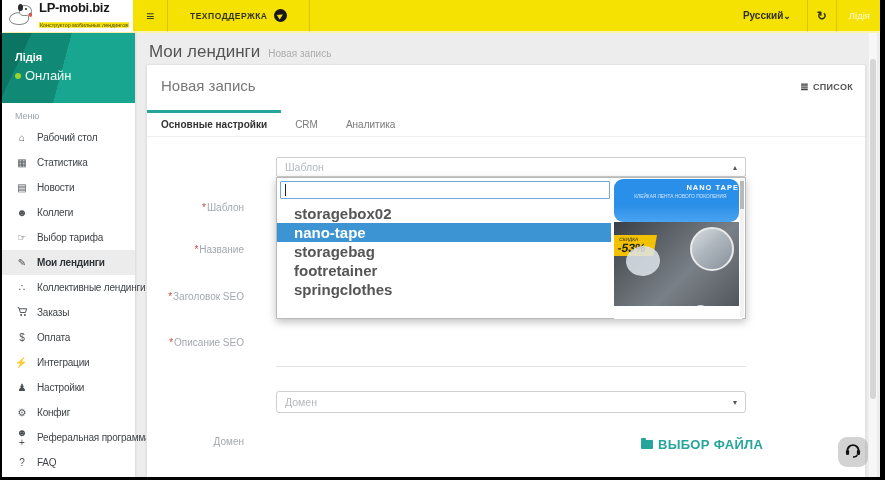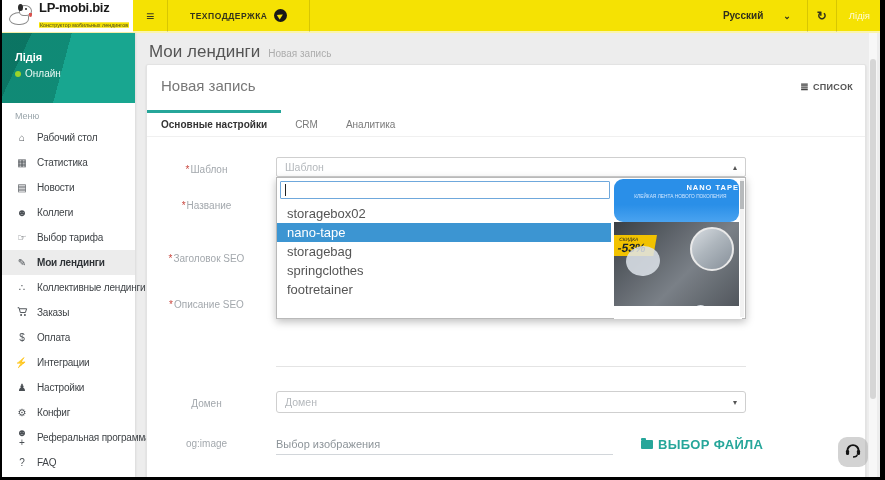--- a/index.html
+++ b/index.html
@@ -26,38 +26,38 @@
   .logo-sub { font-size:6px; transform:scale(.9); transform-origin:left center; color:#4c4c2a;
               background:#f5e203; display:inline-block; margin-top:2px; padding:0 1px; white-space:nowrap; }
   .tb-burger { width:34px; text-align:center; font-size:14px; color:#3a3a22; cursor:pointer; }
   .tb-sep { width:1px; height:33px; background:rgba(0,0,0,.12); flex:none; }
   .tb-support { display:flex; align-items:center; padding:0 22px; height:33px; gap:6px; }
   .tb-support-label { font-size:8.5px; font-weight:bold; letter-spacing:.5px; color:#33331c; }
   .tg-circle { width:13px; height:13px; border-radius:50%; background:#181818; display:flex;
                align-items:center; justify-content:center; }
   .tg-circle span { color:#f5e203; font-size:7px; transform:rotate(-32deg) translateX(.5px); line-height:1; }
   .tb-right { margin-left:auto; display:flex; align-items:center; height:33px; }
-  .tb-lang { display:flex; align-items:center; gap:20px; padding:0 16px; font-size:10px;
+  .tb-lang { display:flex; align-items:center; gap:0; padding:0 16px; font-size:10px;
              font-weight:bold; color:#2f2f1d; height:33px; }
   .tb-lang .caret { font-size:9px; color:#2f2f1d; }
   .tb-refresh { width:28px; text-align:center; font-size:12px; font-weight:bold; color:#33331c; }
   .tb-user { padding:0 10px 0 12px; font-size:9.5px; color:rgba(255,255,255,.85); }
 
   
   .sidebar { position:absolute; left:0; top:33px; width:133px; bottom:0; background:#fff;
              box-shadow:1px 0 2px rgba(0,0,0,.08); }
   .user-panel { position:relative; height:70px; background:#18a690; overflow:hidden;
                 padding:18px 0 0 13px; }
   .user-panel::before { content:""; position:absolute; inset:0;
       background:linear-gradient(115deg, rgba(5,90,75,.45) 0%, rgba(5,90,75,.45) 18%, transparent 18%),
                  linear-gradient(105deg, rgba(10,115,96,.55) 0%, rgba(10,115,96,.55) 46%, transparent 46%); }
   .user-name { position:relative; color:#fff; font-size:11px; font-weight:bold; }
   .user-status { position:relative; display:flex; align-items:center; gap:4px; margin-top:5px; }
   .status-dot { width:6px; height:6px; border-radius:50%; background:#9ad32a; }
-  .user-status span { color:#eafaf5; font-size:10px; }
+  .user-status span { color:#eafaf5; font-size:13px; }
   .menu-label { font-size:9px; color:#9aa5ab; padding:8px 0 4px 13px; }
   .sb-item { display:flex; align-items:center; height:25px; padding-left:13px; gap:8px;
              cursor:pointer; }
   .sb-item.active { background:#ececec; }
   .sb-ico { width:14px; text-align:center; font-size:10px; color:#4a4f54; flex:none; line-height:1; }
   .sb-lbl { font-size:10px; color:#3f4347; white-space:nowrap; letter-spacing:-0.2px; }
   .sb-item.active .sb-lbl { font-weight:bold; color:#2e3236; }
 
   
   .content { position:absolute; left:133px; top:33px; right:0; bottom:0; }
@@ -71,41 +71,41 @@
   .list-btn { position:absolute; right:12px; top:16px; display:flex; align-items:center; gap:4px;
               font-size:9px; font-weight:bold; color:#555; letter-spacing:.3px; cursor:pointer; }
   .list-btn .ico { font-size:10px; color:#444; }
 
   .tabs { position:absolute; left:0; top:45px; right:0; height:27px; display:flex;
           border-bottom:1px solid #f0f0f0; }
   .tab { padding:9px 14px 0; font-size:10px; color:#7a7a7a; cursor:pointer; }
   .tab.active { border-top:3px solid #26a69a; padding-top:6px; font-weight:bold; color:#333; }
 
   .form { position:absolute; left:0; top:72px; right:0; bottom:0; }
-  .flabel { position:absolute; left:0; width:119px; text-align:center; font-size:10px; color:#a3a8ad; }
+  .flabel { position:absolute; left:0; width:97px; text-align:right; font-size:10px; color:#a3a8ad;margin-top:38px; }
   .req { color:#c9473f; margin-right:1px; }
-  .lbl-template { top:27px; } .lbl-name { top:63px; } .lbl-seo-title { top:116px; }
+  .lbl-template { top:27px; } .lbl-name { top:69px; } .lbl-seo-title { top:116px; }
   .lbl-seo-desc { top:162px; } .lbl-domain { top:261px; } .lbl-ogimage { top:301px; }
 
   .select-box { position:absolute; left:129px; width:470px; background:#fff;
                 border:1px solid #cfcfcf; border-radius:2px; display:flex; align-items:center;
                 padding:0 8px; cursor:pointer; }
   .sel-template { top:20px; height:20px; }
   .sel-domain { top:254px; height:22px; border-radius:3px; }
   .ph { font-size:10.5px; color:#b4b8bc; }
   .sel-caret { position:absolute; right:8px; font-size:8px; color:#555; }
 
   .dropdown { position:absolute; left:129px; top:40px; width:470px; height:142px; background:#fff;
               border:1px solid #b9b9b9; box-shadow:0 3px 8px rgba(0,0,0,.25); z-index:5; }
   .dd-search { position:absolute; left:3px; top:3px; width:330px; height:18px;
                border:1px solid #6fa8dc; border-radius:1px; font-size:10px; padding:0 4px;
                outline:none; color:#333; font-family:"Liberation Sans",sans-serif; }
   .dd-caret-bar { position:absolute; left:8px; top:6px; width:1px; height:12px; background:#222; }
   .dd-options { position:absolute; left:0; top:26px; width:334px; }
-  .dd-opt { height:19px; line-height:19px; padding-left:10px; font-size:13px; color:#555; cursor:pointer; }
+  .dd-opt { height:19px; line-height:19px; padding-left:17px; font-size:15px; color:#555; cursor:pointer;font-weight:bold; }
   .dd-opt.selected { background:#3c95d2; color:#fff; }
   .dd-scroll { position:absolute; right:1px; top:1px; bottom:1px; width:4px; background:#f2f2f2; }
   .dd-thumb { position:absolute; top:2px; left:0; width:4px; height:28px; background:#b7babc; }
 
   
   .preview { position:absolute; left:337px; top:1px; width:128px; height:140px; background:#fff; }
   .ad { position:relative; width:125px; height:127px; overflow:hidden; }
   .ad-head { height:43px; background:linear-gradient(180deg,#2a8fe8 0%,#2a8fe8 60%,#4aa3f0 100%);
              text-align:right; padding-top:4px;border-radius:9px; }
   .ad-title { font-size:7.5px; font-weight:bold; color:#fff; letter-spacing:1px; }
@@ -291,22 +291,22 @@
           <span class="sel-caret">▴</span>
         </div>
 
         <div class="dropdown">
           <input class="dd-search" value="" style="">
           <div class="dd-caret-bar"></div>
           <div class="dd-options">
             <div class="dd-opt">storagebox02</div>
             <div class="dd-opt selected">nano-tape</div>
             <div class="dd-opt">storagebag</div>
+            <div class="dd-opt">footretainer</div>
             <div class="dd-opt">springclothes</div>
-            <div class="dd-opt">footretainer</div>
           </div>
 
           <div class="preview">
             <div class="ad">
               <div class="ad-head">
                 <div class="ad-title">NANO TAPE</div>
                 <div class="ad-sub">КЛЕЙКАЯ ЛЕНТА НОВОГО ПОКОЛЕНИЯ</div>
               </div>
               <div class="ad-body">
                 <div class="badge">
@@ -327,21 +327,20 @@
             </div>
         </div>
 
         <div class="desc-underline"></div>
 
         <div class="select-box sel-domain">
           <span class="ph">Домен</span>
           <span class="sel-caret">▾</span>
         </div>
 
-        <input class="og-input" placeholder="Выбор изображения" style="">
         <div class="file-btn">
           <span class="folder"></span>
           <span>ВЫБОР ФАЙЛА</span>
         </div>
       </div>
     </div>
   </div>
 
   <div class="page-scrollbar">
       <div class="page-thumb"></div>

